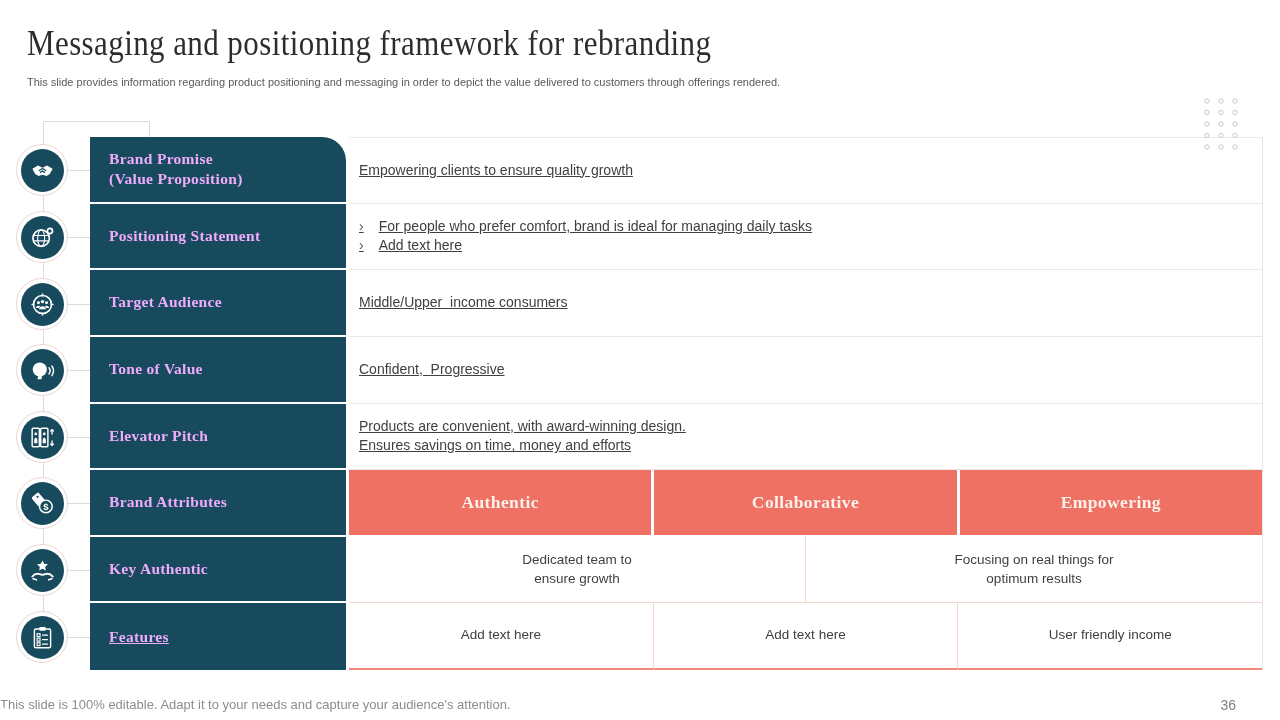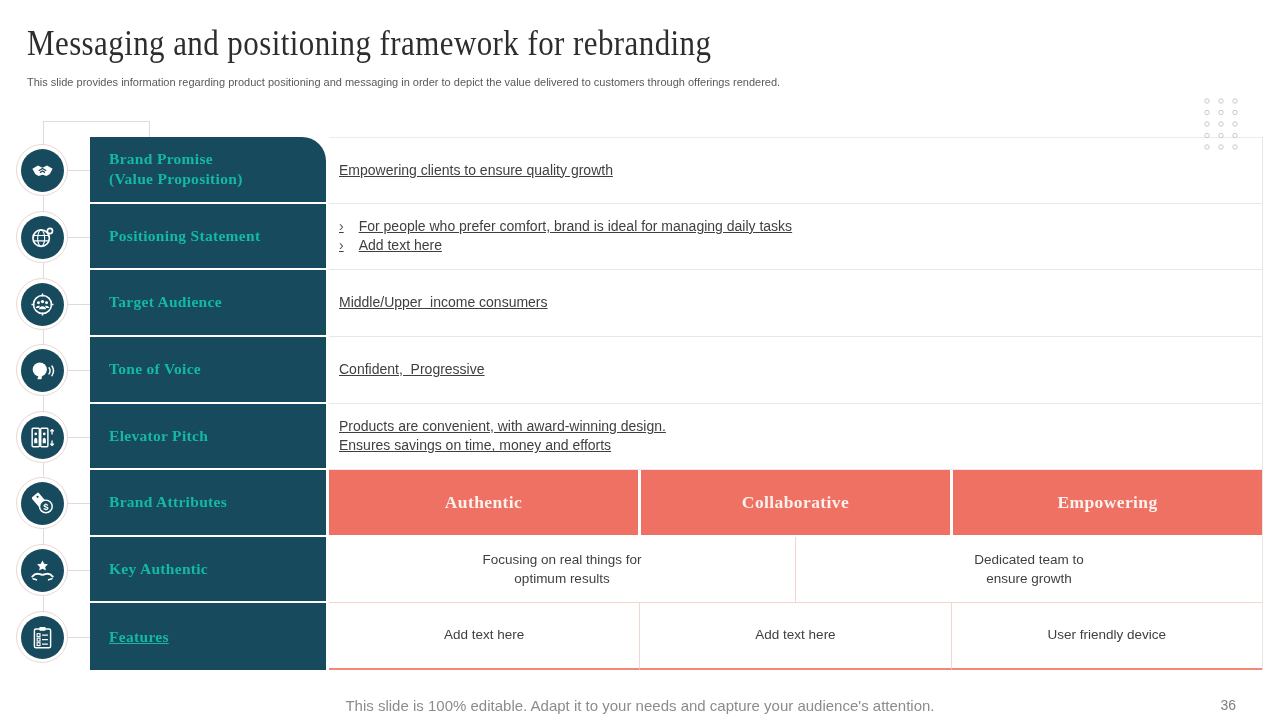--- a/index.html
+++ b/index.html
@@ -24,21 +24,21 @@
 
   .rail-item{position:absolute;left:16px;width:52px;height:52px;border-radius:50%;
              background:#fff;border:1px solid #ead9d3;box-sizing:border-box;
              display:flex;align-items:center;justify-content:center;}
   .rail-inner{width:43px;height:43px;border-radius:50%;background:var(--teal);
               display:flex;align-items:center;justify-content:center;}
 
   .ftable{position:absolute;left:90px;top:137px;width:1173px;height:533px;
           display:flex;flex-direction:column;border-right:1px solid #e6e6e6;box-sizing:border-box;}
   .row{display:flex;flex:1;min-height:0;}
-  .label{width:236px;flex:none;background:var(--teal);color:#14b8a6;
+  .label{width:256px;flex:none;background:var(--teal);color:#f0abfc;
          font-family:"Liberation Serif",serif;font-weight:bold;font-size:15.5px;
          display:flex;align-items:center;padding-left:19px;box-sizing:border-box;
          white-space:pre-line;line-height:1.3;margin-right:3px;border-bottom:2px solid #fff;
          letter-spacing:.3px;}
   .row:last-child .label{border-bottom:none;text-decoration:underline;}
   .row:first-child .label{border-top-right-radius:24px;}
 
   .content{flex:1;display:flex;align-items:center;padding-left:10px;box-sizing:border-box;
            font-size:14px;color:#3f3f3f;border-bottom:1px solid var(--line-gray);
            white-space:pre-wrap;line-height:1.4;text-decoration:underline;}
@@ -51,21 +51,21 @@
   .attr-head{flex:1;background:var(--salmon);color:#fdf1ec;font-family:"Liberation Serif",serif;
              font-weight:bold;font-size:17.5px;display:flex;align-items:center;justify-content:center;
              letter-spacing:.4px;}
   .cells{flex:1;display:flex;}
   .cell{flex:1;display:flex;align-items:center;justify-content:center;text-align:center;
         font-size:13.5px;color:#3f3f3f;white-space:pre-wrap;line-height:1.4;
         border-bottom:1px solid var(--line-pink);border-right:1px solid var(--line-pink);box-sizing:border-box;}
   .cell:last-child{border-right:none;}
   .row-features .cell{border-bottom:2px solid #f0897a;}
 
-  .footer-note{position:absolute;left:0;right:0;top:697px;text-align:center;font-size:15px;color:#8c8c8c;}
+  .footer-note{position:absolute;left:0;right:0;top:697px;font-size:13px;color:#8c8c8c;}
   .page-num{position:absolute;right:44px;top:697px;font-size:14px;color:#808080;}
   .dots{position:absolute;left:1202px;top:95px;}
 </style>
 </head>
 <body>
 
 <div class="slide">
 
   <div class="title">Messaging and positioning framework for rebranding</div>
   <div class="subtitle">This slide provides information regarding product positioning and messaging in order to depict the value delivered to customers through offerings rendered.</div>
@@ -198,21 +198,21 @@
         </div>
       </div>
     </div>
 
     <div class="row">
       <div class="label">Target Audience</div>
       <div class="content">Middle/Upper  income consumers</div>
     </div>
 
     <div class="row">
-      <div class="label">Tone of Voice</div>
+      <div class="label">Tone of Value</div>
       <div class="content">Confident,  Progressive</div>
     </div>
 
     <div class="row">
       <div class="label">Elevator Pitch</div>
       <div class="content">Products are convenient, with award-winning design.
 Ensures savings on time, money and efforts</div>
     </div>
 
     <div class="row">
@@ -220,33 +220,33 @@
       <div class="attr-row">
         <div class="attr-head">Authentic</div>
         <div class="attr-head">Collaborative</div>
         <div class="attr-head">Empowering</div>
       </div>
     </div>
 
     <div class="row">
       <div class="label">Key Authentic</div>
       <div class="cells">
+        <div class="cell">Dedicated team to
+ensure growth</div>
         <div class="cell">Focusing on real things for
 optimum results</div>
-        <div class="cell">Dedicated team to
-ensure growth</div>
       </div>
     </div>
 
     <div class="row row-features">
       <div class="label">Features</div>
       <div class="cells">
         <div class="cell">Add text here</div>
         <div class="cell">Add text here</div>
-        <div class="cell">User friendly device</div>
+        <div class="cell">User friendly income</div>
       </div>
     </div>
 
   </div>
 
   <div class="dots">
     <svg width="40" height="62" viewBox="0 0 40 62">
       <g fill="none" stroke="#c9c9c9" stroke-width="1">
         <circle cx="5" cy="6" r="2.2"></circle>
           <circle cx="19" cy="6" r="2.2"></circle>

